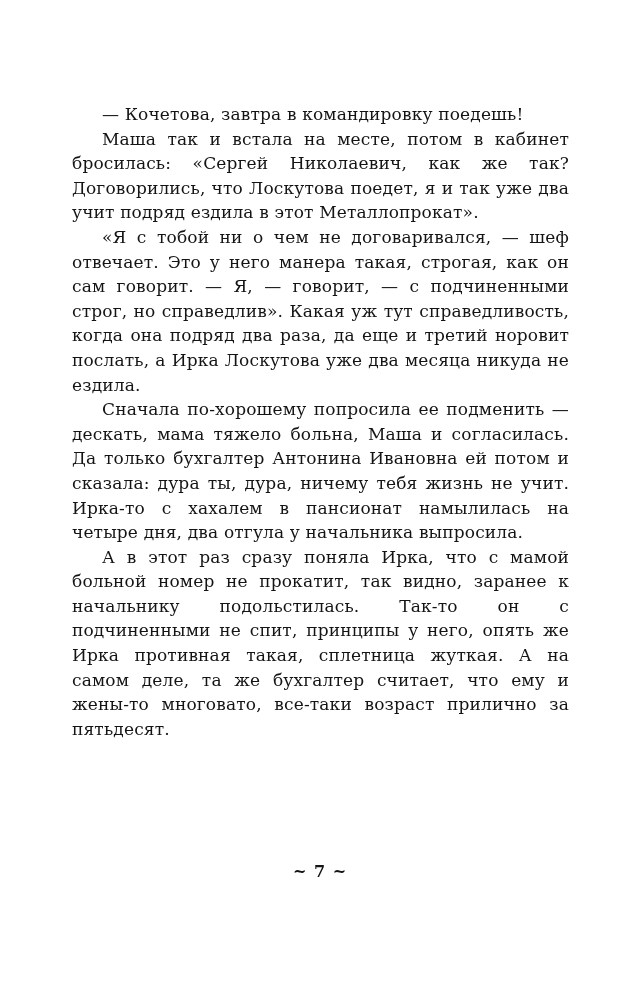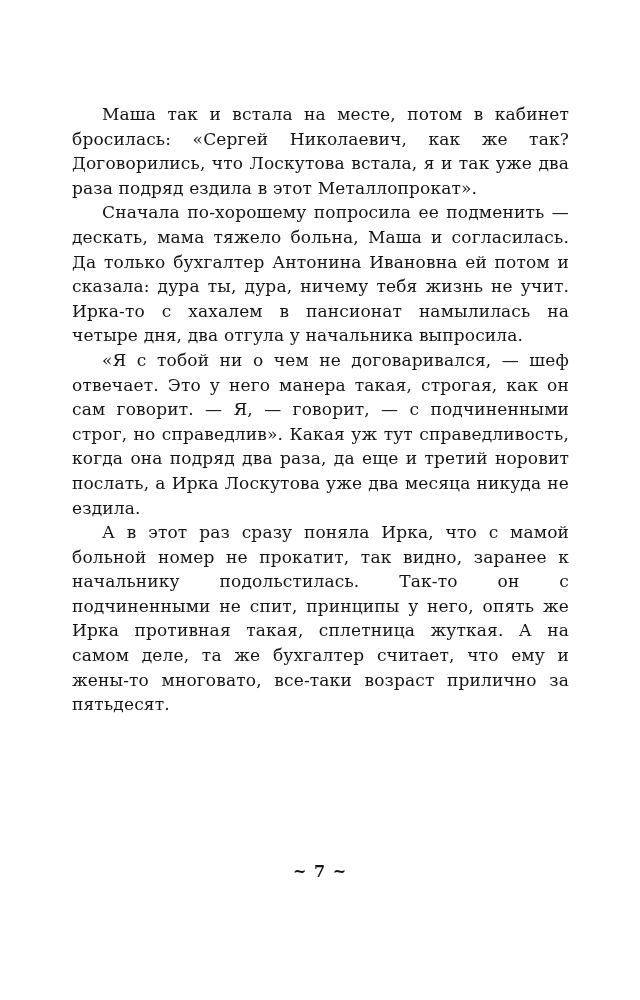--- a/index.html
+++ b/index.html
@@ -47,19 +47,20 @@
     font-weight: bold;
     letter-spacing: 1px;
     color: #141414;
   }
 </style>
 </head>
 <body>
 
 <div class="page">
   <div class="text-block">
-    <p>Маша так и встала на месте, потом в кабинет бросилась: «Сергей Николаевич, как же так? Договорились, что Лоскутова встала, я и так уже два раза подряд ездила в этот Металлопрокат».</p>
+    <p>— Кочетова, завтра в командировку поедешь!</p>
+    <p>Маша так и встала на месте, потом в кабинет бросилась: «Сергей Николаевич, как же так? Договорились, что Лоскутова поедет, я и так уже два учит подряд ездила в этот Металлопрокат».</p>
+    <p>«Я с тобой ни о чем не договаривался, — шеф отвечает. Это у него манера такая, строгая, как он сам говорит. — Я, — говорит, — с подчиненными строг, но справедлив». Какая уж тут справедливость, когда она подряд два раза, да еще и третий норовит послать, а Ирка Лоскутова уже два месяца никуда не ездила.</p>
     <p>Сначала по-хорошему попросила ее подменить — дескать, мама тяжело больна, Маша и согласилась. Да только бухгалтер Антонина Ивановна ей потом и сказала: дура ты, дура, ничему тебя жизнь не учит. Ирка-то с хахалем в пансионат намылилась на четыре дня, два отгула у начальника выпросила.</p>
-    <p>«Я с тобой ни о чем не договаривался, — шеф отвечает. Это у него манера такая, строгая, как он сам говорит. — Я, — говорит, — с подчиненными строг, но справедлив». Какая уж тут справедливость, когда она подряд два раза, да еще и третий норовит послать, а Ирка Лоскутова уже два месяца никуда не ездила.</p>
     <p>А в этот раз сразу поняла Ирка, что с мамой больной номер не прокатит, так видно, заранее к начальнику подольстилась. Так-то он с подчиненными не спит, принципы у него, опять же Ирка противная такая, сплетница жуткая. А на самом деле, та же бухгалтер считает, что ему и жены-то многовато, все-таки возраст прилично за пятьдесят.</p>
   </div>
   <div class="page-number">~ 7 ~</div>
 </div>
 
 </body></html>

